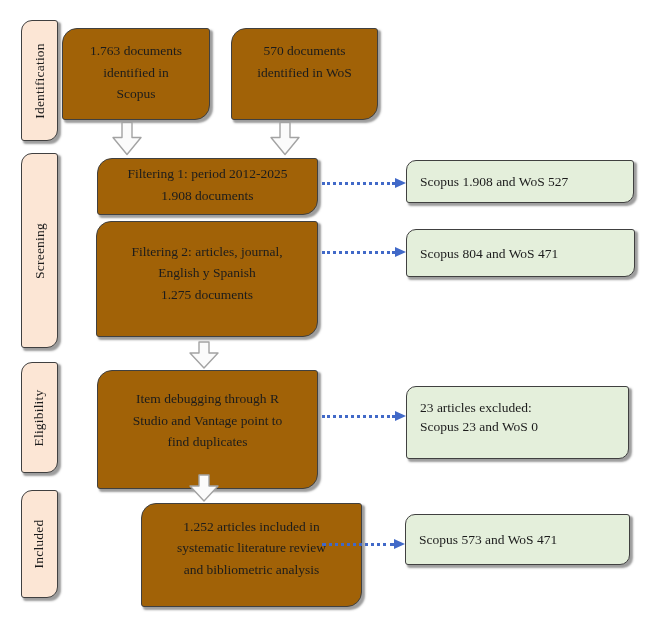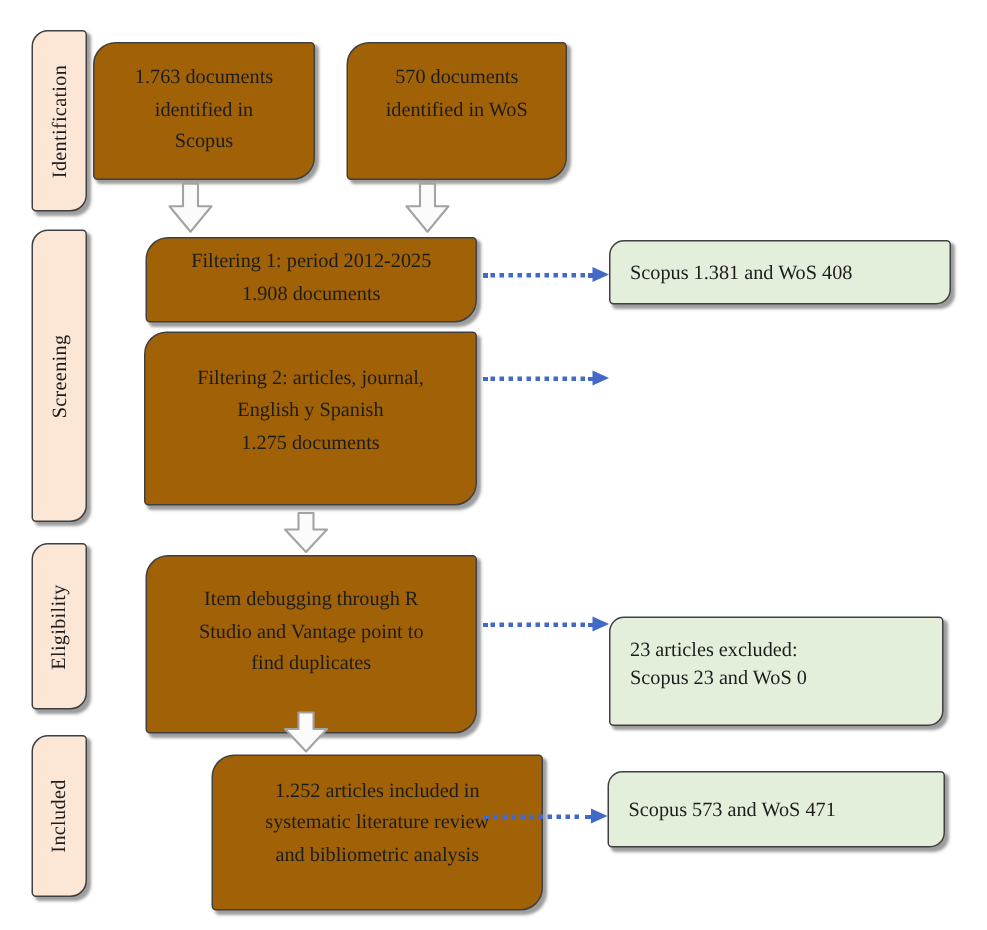--- a/index.html
+++ b/index.html
@@ -49,21 +49,21 @@
     border:1.3px solid #404040;
     border-radius:10px 3px 10px 3px;
     box-shadow:2.5px 2.5px 2px rgba(60,60,60,0.5);
     display:flex;align-items:center;
     text-align:left;
     padding-left:13px;
     font-size:13.5px;line-height:19px;
     white-space:pre-line;
     box-sizing:border-box;
   }
-  .gbox.top-anchor{align-items:flex-start;padding-top:11px;margin-top:25px;}
+  .gbox.top-anchor{align-items:flex-start;padding-top:11px;}
   
   .down-arrow{position:absolute;width:30px;}
   .down-arrow svg{display:block;width:100%;height:100%;}
   
   .dot-arrow{
     position:absolute;
     height:0;
     border-top:3px dotted #4169c8;
   }
   .dot-arrow .head{
@@ -102,21 +102,22 @@
   <div class="pbox mid-anchor" style="left:96px;top:221px;width:222px;height:116px;padding-bottom:12px;">Filtering 2: articles, journal,
 English y Spanish
 1.275 documents</div>
   <div class="pbox mid-anchor" style="left:97px;top:370px;width:221px;height:119px;padding-bottom:18px;">Item debugging through R
 Studio and Vantage point to
 find duplicates</div>
   <div class="pbox mid-anchor" style="left:97px;top:503px;width:221px;height:104px;padding-bottom:14px;margin-left:44px;">1.252 articles included in
 systematic literature review
 and bibliometric analysis</div>
 
-  <div class="gbox" style="left:406px;top:160px;width:228px;height:43px;">Scopus 1.381 and WoS 408</div>
+  <div class="gbox" style="left:406px;top:160px;width:228px;height:43px;">Scopus 1.908 and WoS 527</div>
+  <div class="gbox" style="left:406px;top:229px;width:229px;height:48px;">Scopus 804 and WoS 471</div>
   <div class="gbox top-anchor" style="left:406px;top:386px;width:223px;height:73px;">23 articles excluded:
 Scopus 23 and WoS 0</div>
   <div class="gbox" style="left:405px;top:514px;width:225px;height:51px;">Scopus 573 and WoS 471</div>
 
   <div class="down-arrow" style="left:112px;top:121px;height:35px;">
     <svg viewBox="0 0 30 34">
         <polygon points="10,1 20,1 20,16 29,16 15,33 1,16 10,16" fill="#fbfbfb" stroke="#a3a3a3" stroke-width="1.4" stroke-linejoin="round"></polygon>
       </svg>
   </div>
   <div class="down-arrow" style="left:270px;top:121px;height:35px;">

